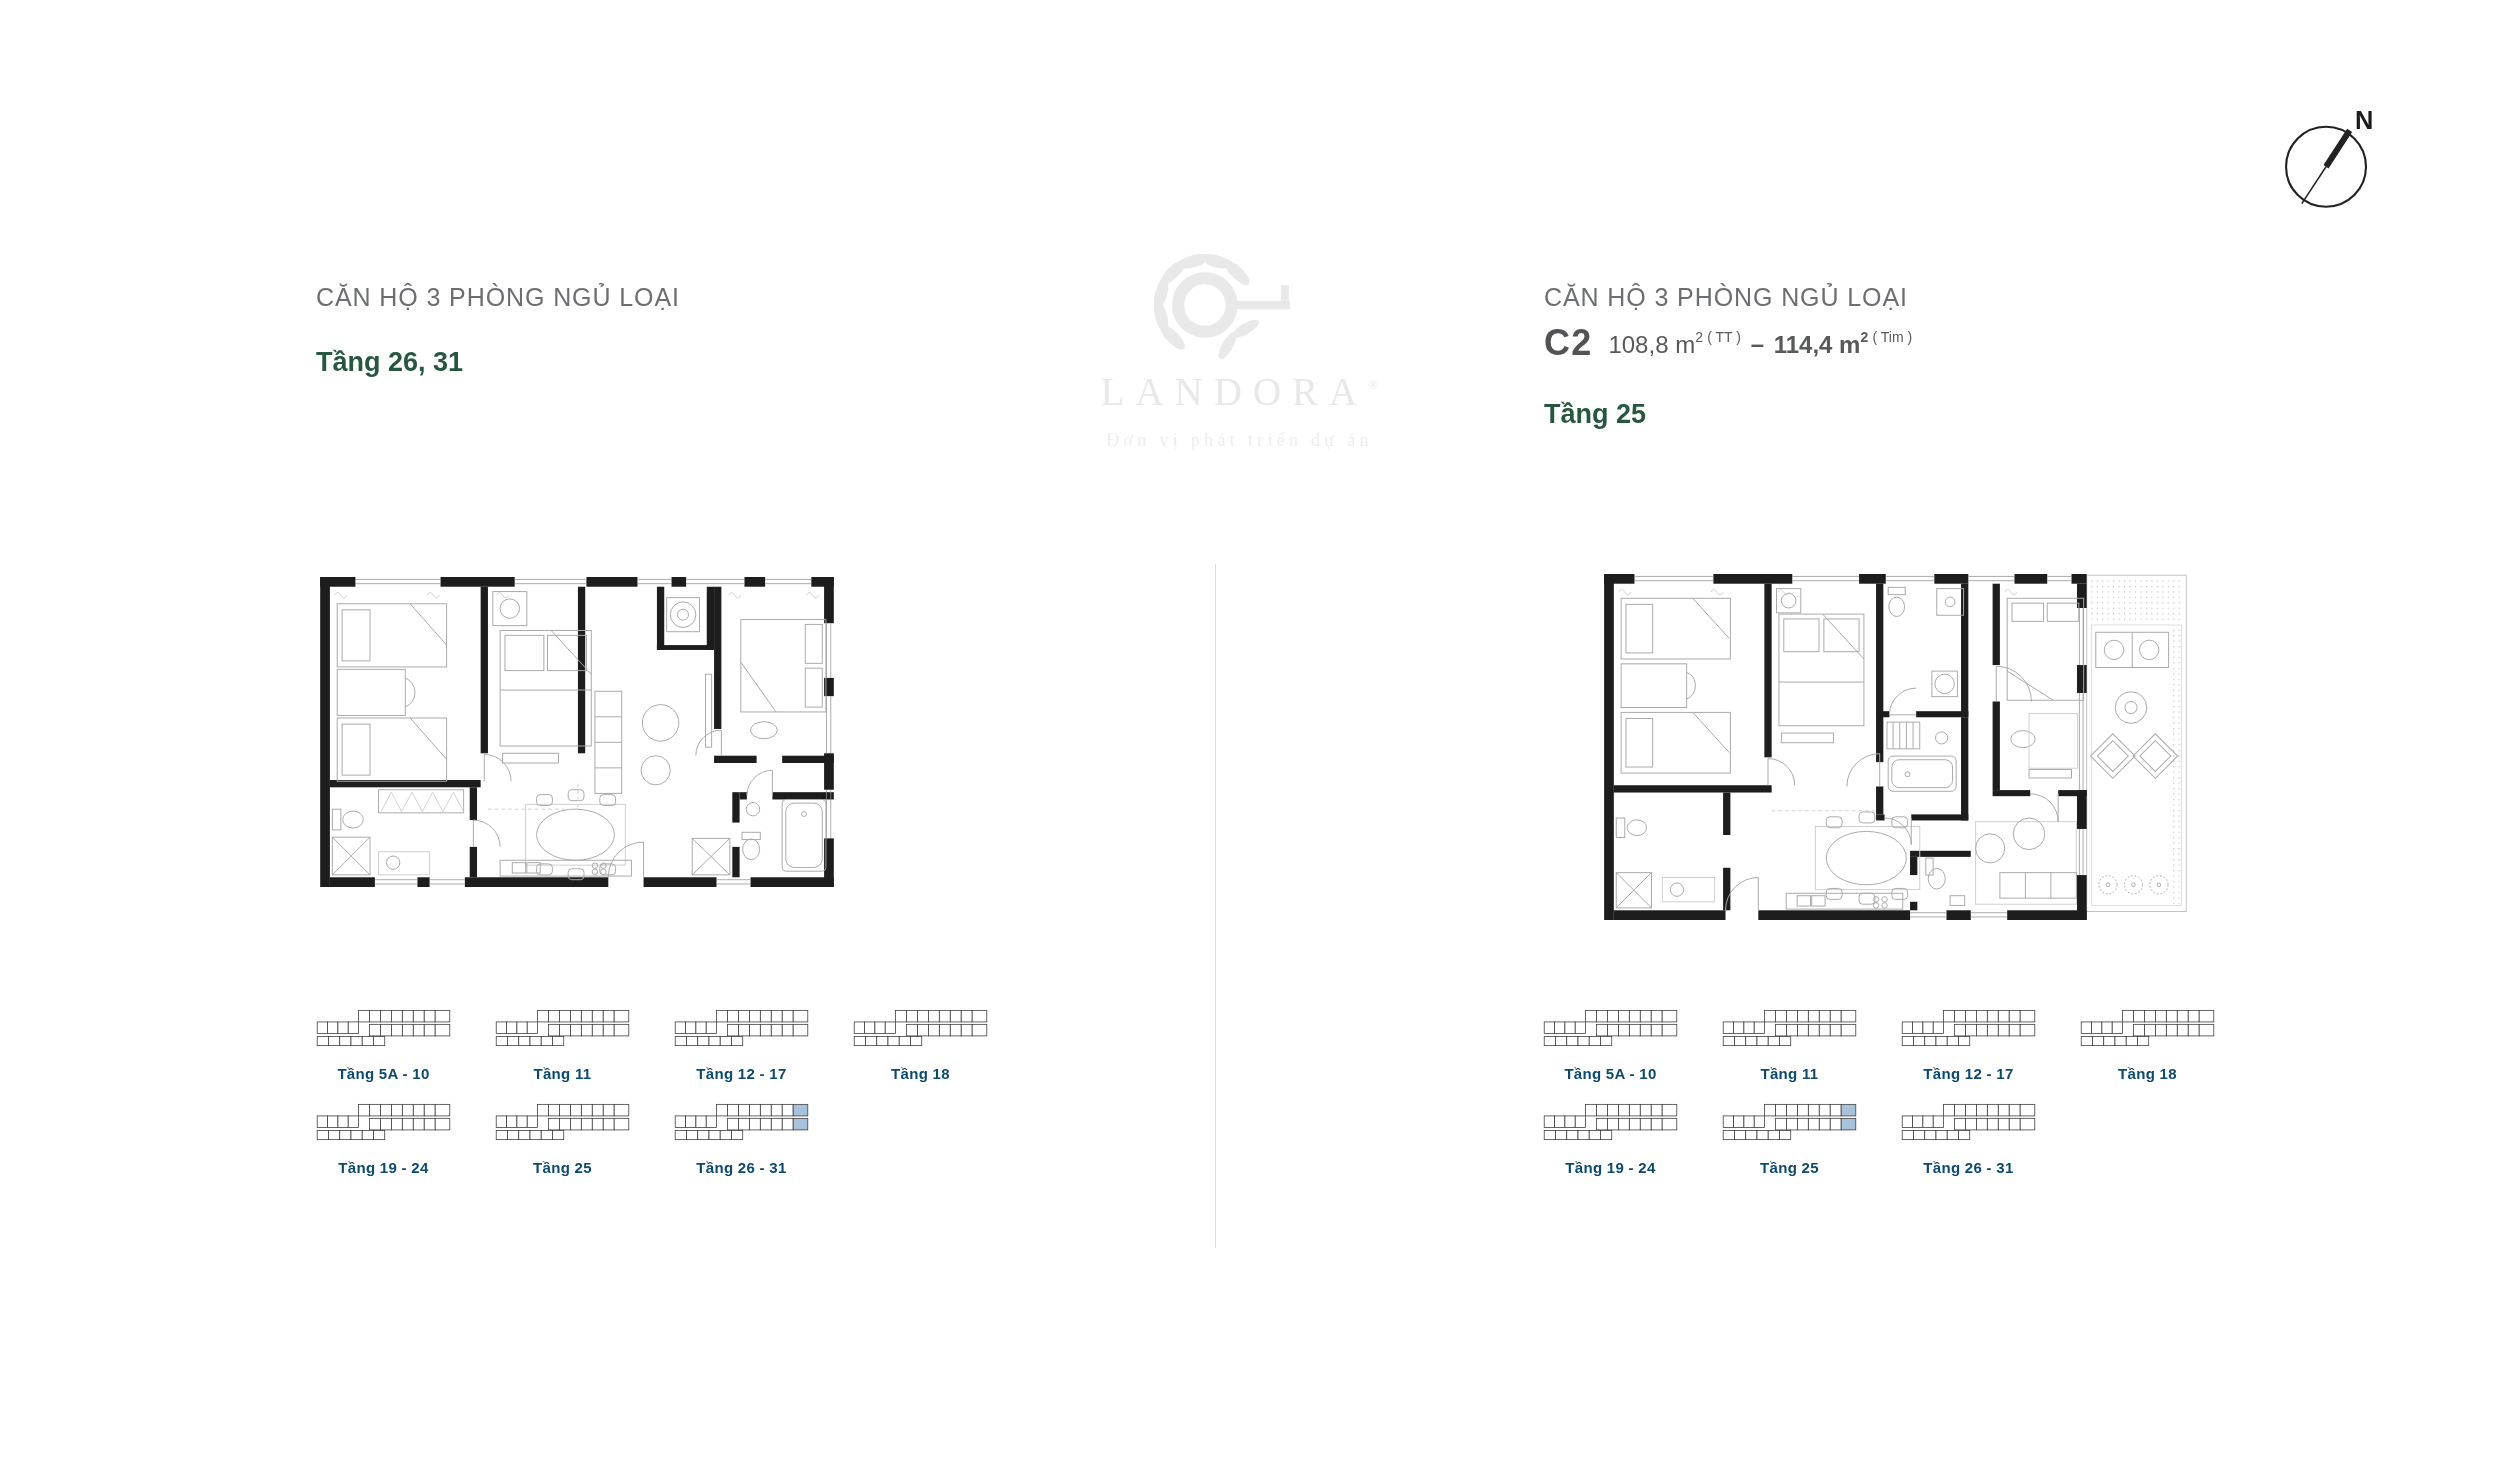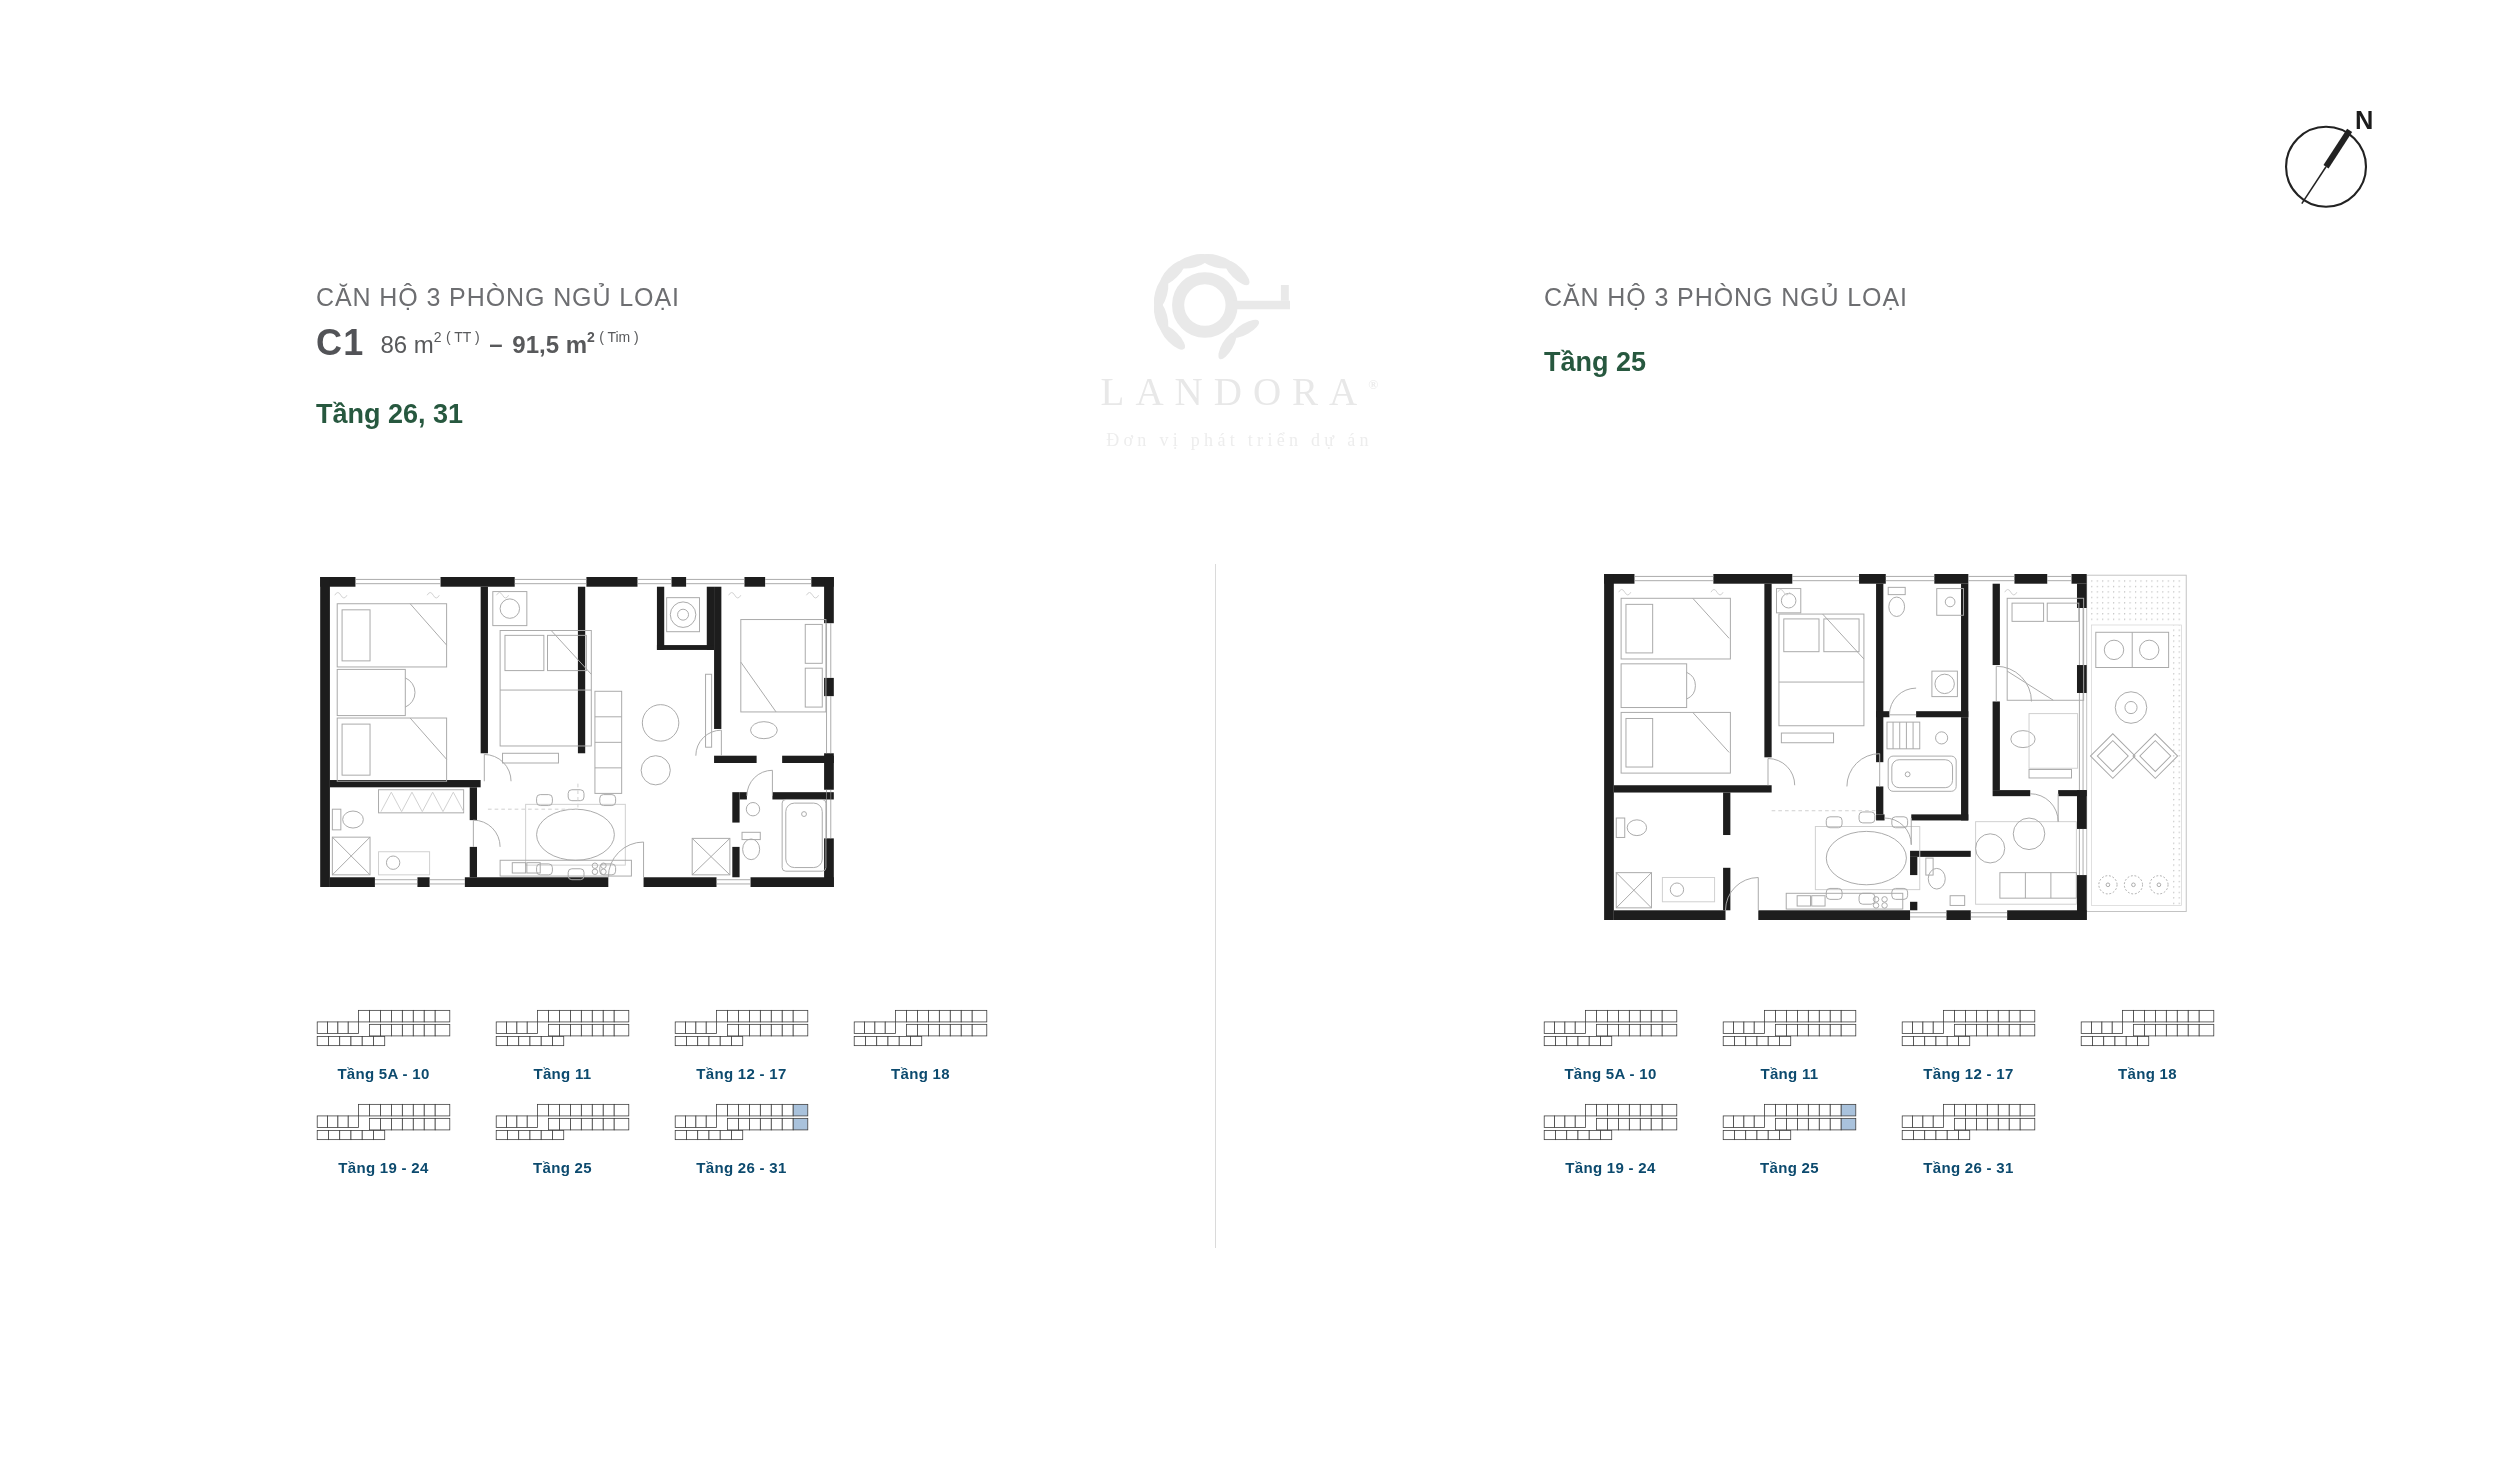--- a/index.html
+++ b/index.html
@@ -65,23 +65,20 @@
   <line x1="36" y1="169" x2="76" y2="108" stroke="#222222" stroke-width="2.5"></line>
   <line x1="76" y1="108" x2="115" y2="48" stroke="#222222" stroke-width="10"></line>
   <text x="124" y="46" font-size="42" font-weight="bold" fill="#1c1c1c">N</text>
 </svg>
 
 <div class="abs divider" style="left:1215px;top:564px;height:684px"></div>
 
 <div>
   <div class="abs" style="left:316px;top:283px">
     <div class="unit-title">CĂN HỘ 3 PHÒNG NGỦ LOẠI</div>
-    <div class="unit-area">
-      <span class="unit-code">C1</span><span class="area-a">86 m</span><span class="sup"><span>2</span><span class="note">( TT )</span></span><span class="dash">–</span><span class="area-b">91,5 m</span><span class="sup bold"><span>2</span><span class="note">( Tim )</span></span>
-    </div>
     <div class="unit-floors">Tầng 26, 31</div>
   </div>
 
   <svg class="abs" style="left:320px;top:577px" width="514" height="310" viewBox="0 0 845 510">
     <g fill="#1d1d1d">
       <rect x="0" y="0" width="58" height="16"></rect>
         <rect x="198" y="0" width="122" height="16"></rect>
       <rect x="438" y="0" width="84" height="16"></rect>
         <rect x="578" y="0" width="24" height="16"></rect>
       <rect x="698" y="0" width="34" height="16"></rect>
@@ -443,20 +440,23 @@
           <rect x="94.5" y="45" width="18.5" height="15" fill="#fff" stroke="#3e3e3e" stroke-width="1.3"></rect>
         </svg>
         <div class="fd-label">Tầng 26 - 31</div>
       </div>
     </div>
 </div>
 
 <div>
   <div class="abs" style="left:1544px;top:283px">
     <div class="unit-title">CĂN HỘ 3 PHÒNG NGỦ LOẠI</div>
+    <div class="unit-area">
+      <span class="unit-code">C2</span><span class="area-a">108,8 m</span><span class="sup"><span>2</span><span class="note">( TT )</span></span><span class="dash">–</span><span class="area-b">114,4 m</span><span class="sup bold"><span>2</span><span class="note">( Tim )</span></span>
+    </div>
     <div class="unit-floors">Tầng 25</div>
   </div>
 
   <svg class="abs" style="left:1604px;top:574px" width="586" height="346" viewBox="0 0 965 570">
     <defs>
       <pattern id="dotsPat" width="9" height="9" patternUnits="userSpaceOnUse">
         <circle cx="2.5" cy="2.5" r="1.1" fill="#b5b5b5"></circle>
       </pattern>
     </defs>
 

